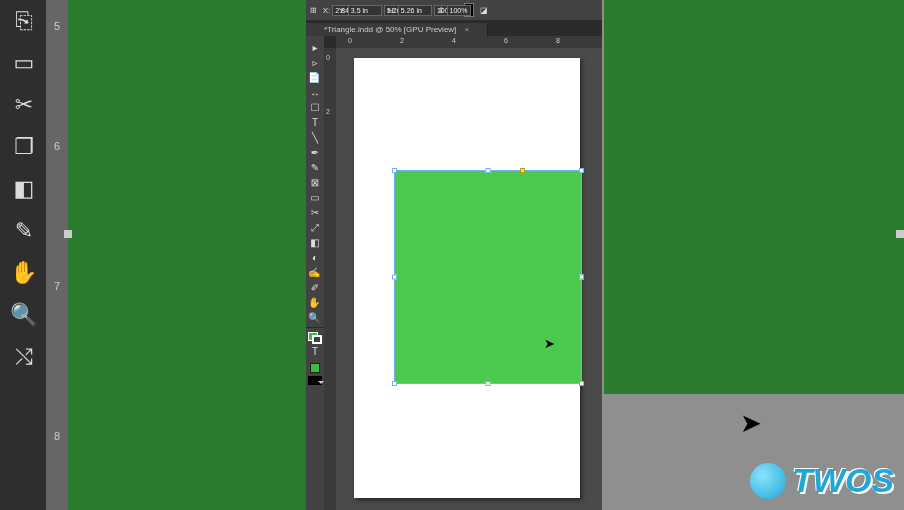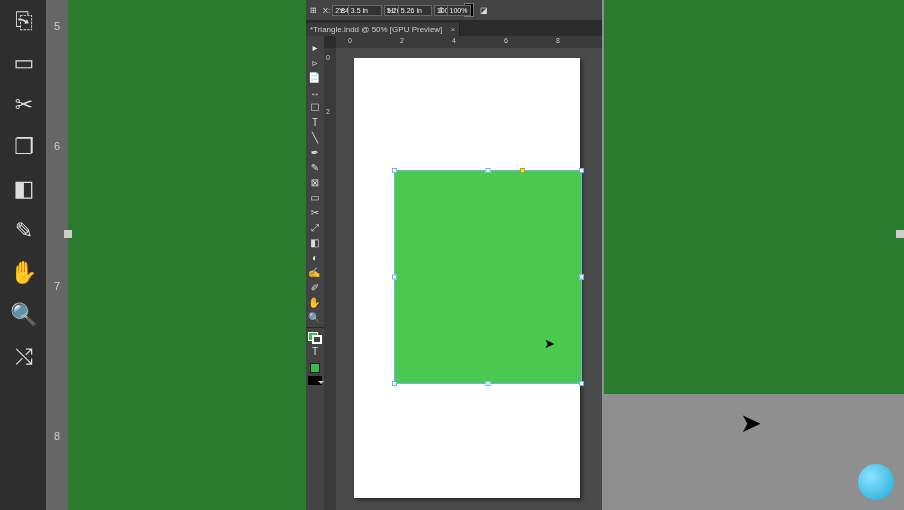--- a/index.html
+++ b/index.html
@@ -17,21 +17,21 @@
 .bg-cursor2{position:absolute;left:740px;top:408px;font-size:26px}
 
 
 .win{position:absolute;left:306px;top:0;width:296px;height:510px;background:#262626}
 .ctrlbar{height:20px;background:#434343;display:flex;align-items:center;padding:0 4px;gap:6px;font-size:8px;color:#ddd}
 .ctrlbar .seg{display:flex;align-items:center;gap:2px}
 .ctrlbar input{width:34px;height:11px;font-size:7px;background:#333;border:1px solid #666;color:#eee;padding:0 2px}
 .ctrlbar .pct input{width:24px}
 .ctrlbar .darkchip{width:10px;height:14px;background:#000;border:1px solid #777}
 .tabbar{height:16px;background:#2b2b2b;display:flex;align-items:flex-end}
-.doctab{background:#3a3a3a;color:#ccc;font-size:8px;padding:2px 4px;border-right:1px solid #222}
+.doctab{background:#3a3a3a;color:#ccc;font-size:8px;padding:2px 18px;border-right:1px solid #222}
 .doctab .x{margin-left:6px;color:#aaa}
 .workrow{display:flex;height:474px}
 .toolbox{width:18px;background:#434343;display:flex;flex-direction:column;align-items:center;padding-top:4px}
 .toolbox .tool{width:16px;height:15px;display:flex;align-items:center;justify-content:center;color:#ddd;font-size:10px}
 .toolbox .sep{height:1px;width:100%;background:#2a2a2a;margin:2px 0}
 .toolbox .swatch{width:14px;height:12px;position:relative;margin-top:2px}
 .toolbox .swatch .fill{position:absolute;left:0;top:0;width:10px;height:9px;background:#3dbb46;border:1px solid #fff}
 .toolbox .swatch .stroke{position:absolute;right:0;bottom:0;width:10px;height:9px;border:2px solid #fff;background:#434343}
 .toolbox .colordot{width:10px;height:10px;background:#3dbb46;border:1px solid #222;margin-top:4px}
 .toolbox .vm{width:14px;height:9px;background:#000;margin-top:3px;position:relative}
@@ -183,13 +183,14 @@
           <div class="h ref"></div>
         </div>
         <div class="cur" style="left:208px;top:288px">➤</div>
       </div>
     </div>
   </div>
 </div>
 
 <div class="twos">
   <div class="ball"></div>
+  <span>TWOS</span>
 </div>
 
 </body></html>

